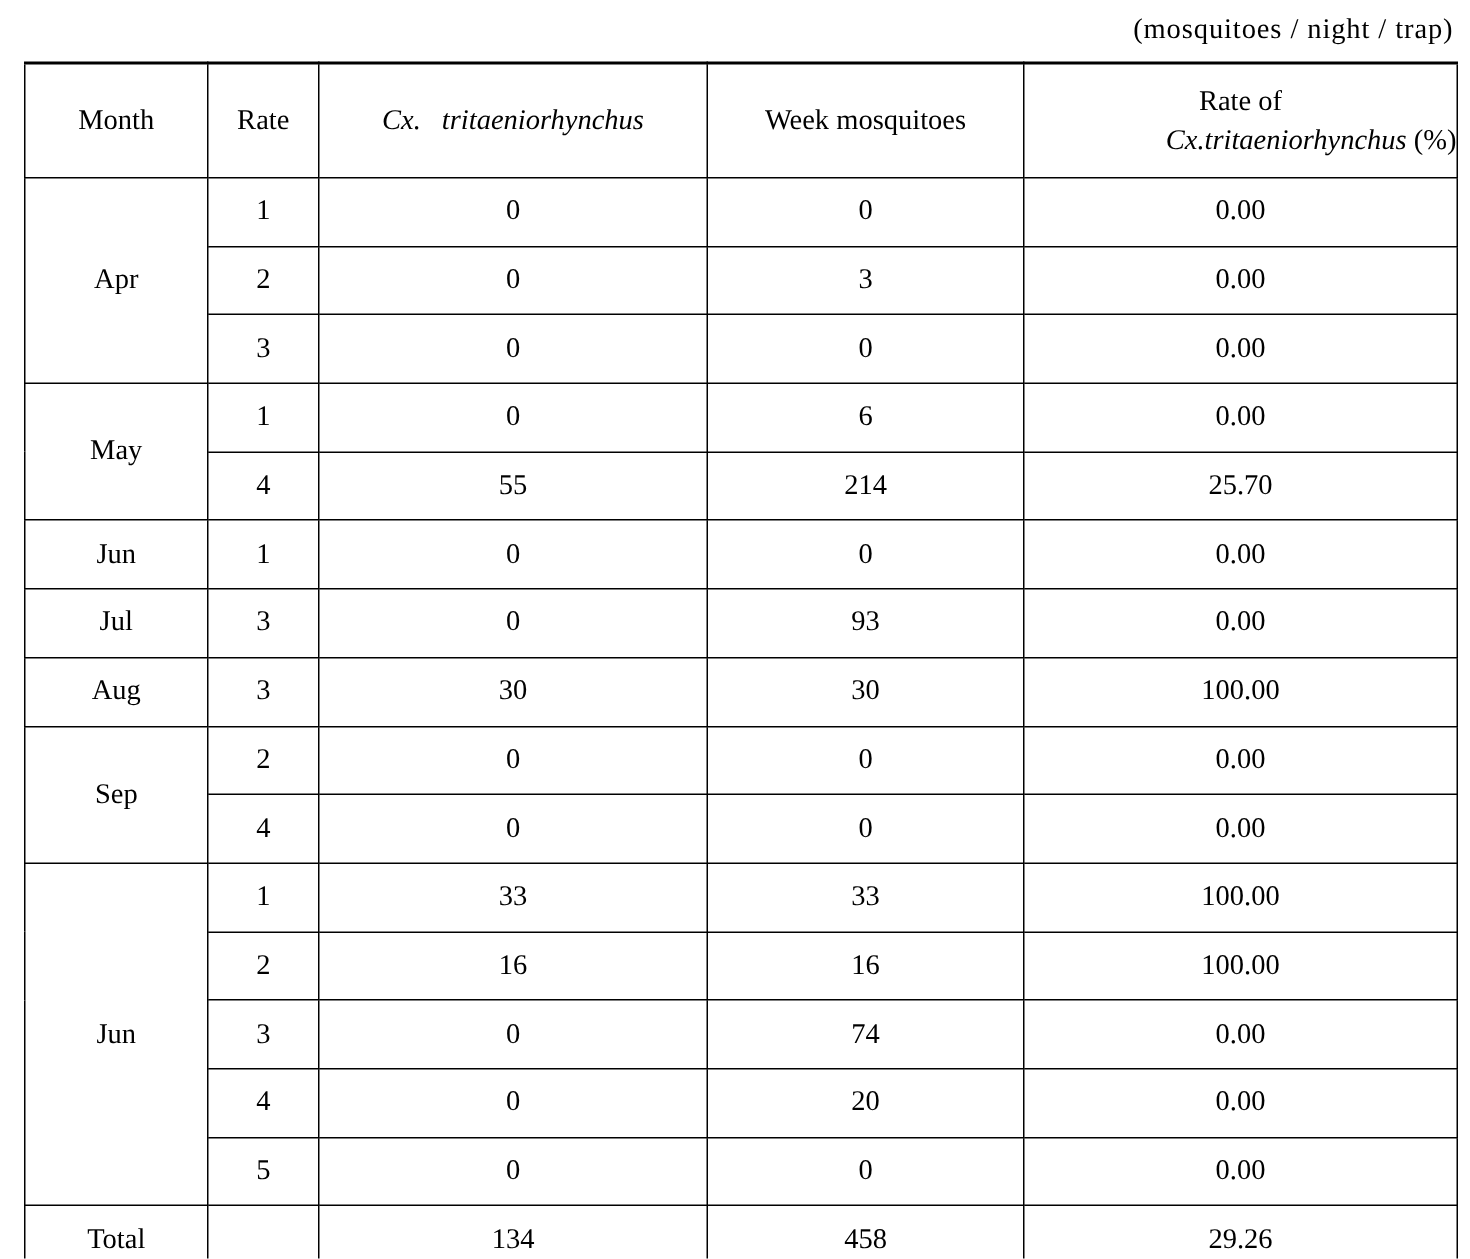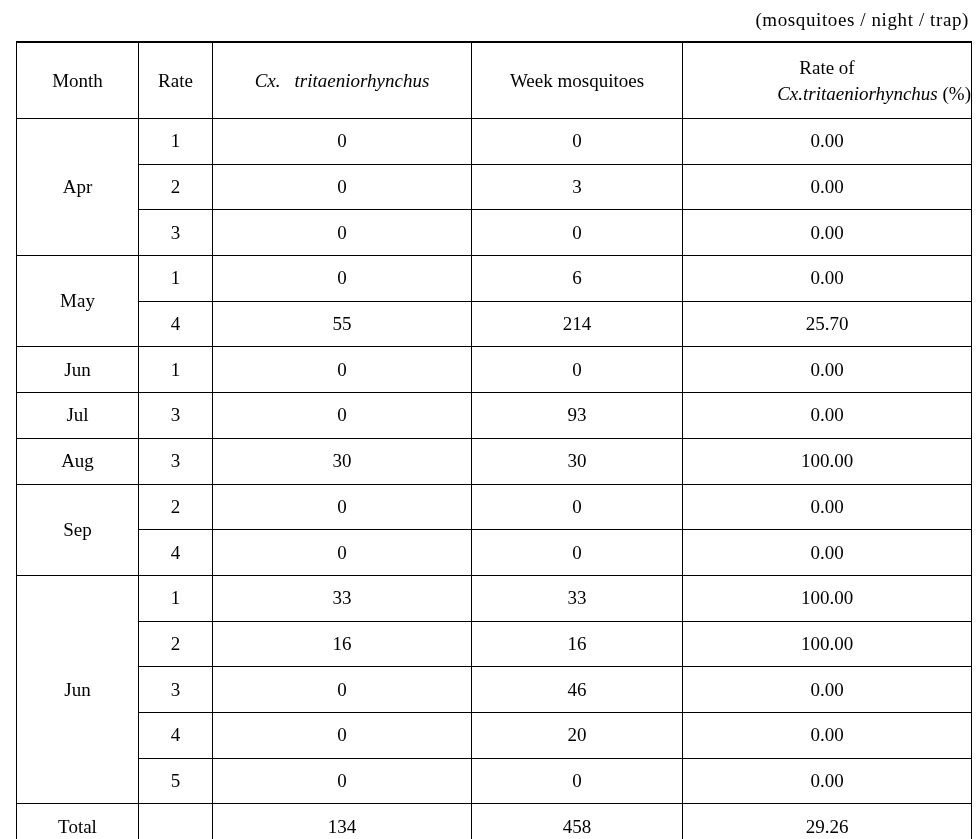--- a/index.html
+++ b/index.html
@@ -197,21 +197,21 @@
           </tr>
           <tr>
             <td>2</td>
             <td>16</td>
             <td>16</td>
             <td>100.00</td>
           </tr>
           <tr>
             <td>3</td>
             <td>0</td>
-            <td>46</td>
+            <td>74</td>
             <td>0.00</td>
           </tr>
           <tr>
             <td>4</td>
             <td>0</td>
             <td>20</td>
             <td>0.00</td>
           </tr>
           <tr>
             <td>5</td>

